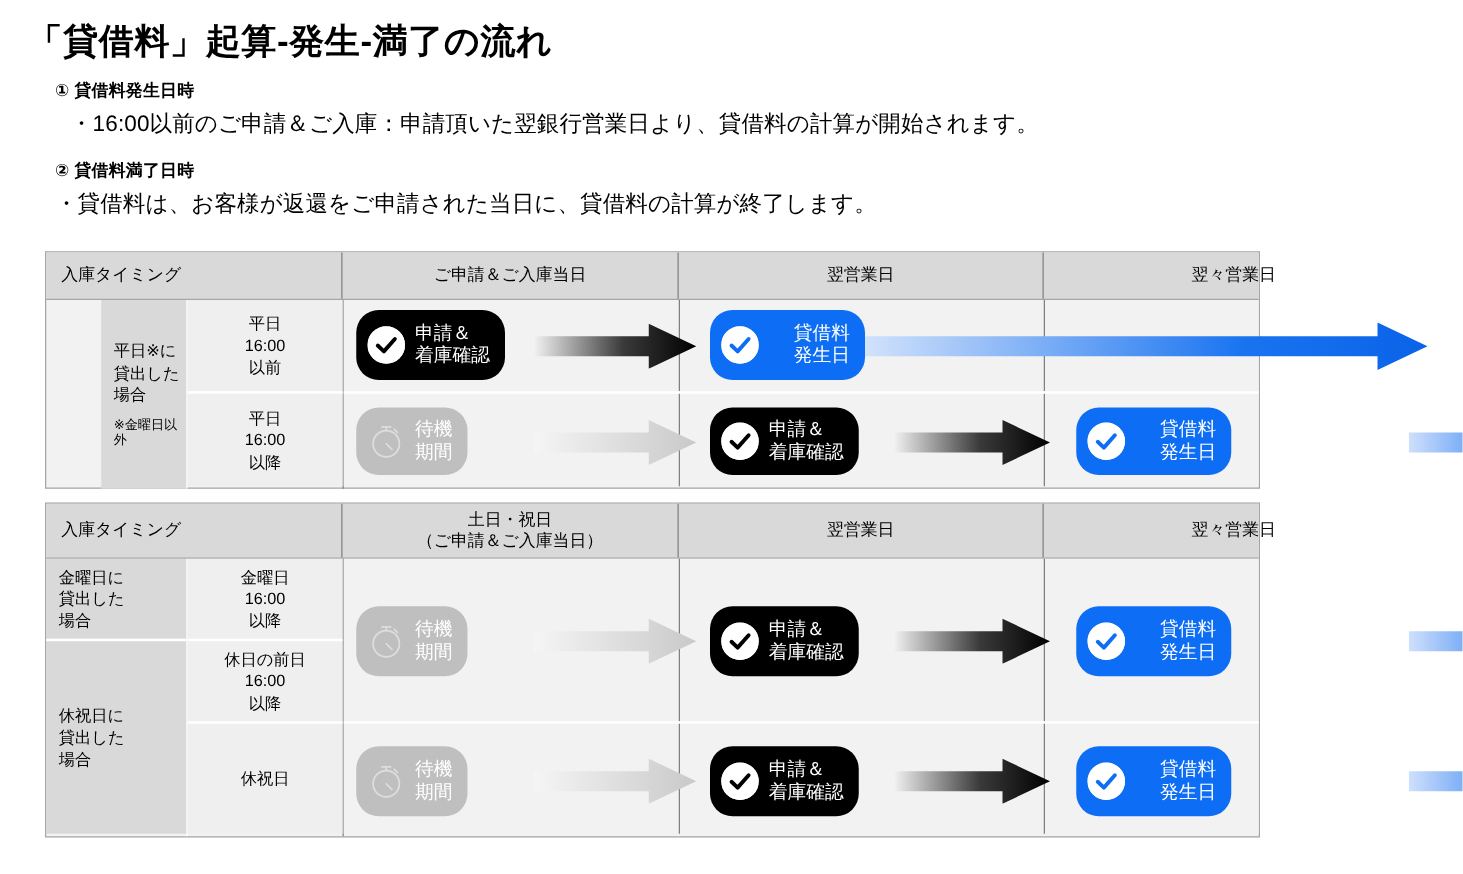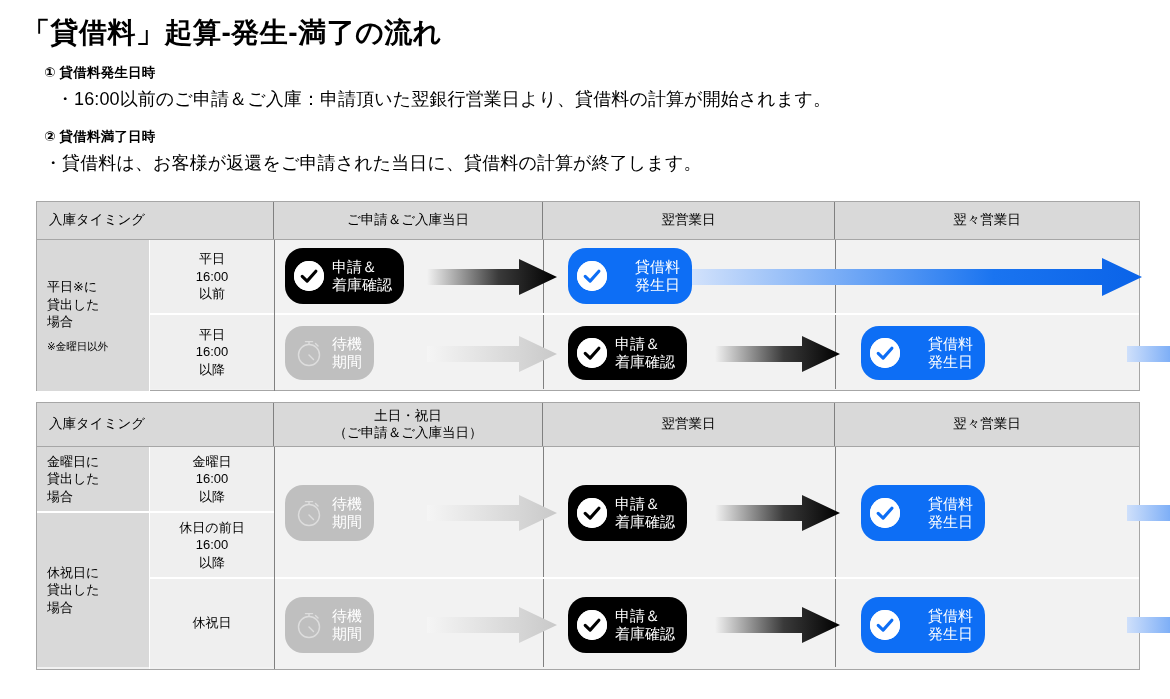--- a/index.html
+++ b/index.html
@@ -18,21 +18,21 @@
     white-space:nowrap;
   }
   .notes{position:absolute;left:44px;top:64px;width:1100px;}
   .note-head{font-size:13.5px;font-weight:bold;margin:0 0 5px 0;letter-spacing:.2px;}
   .note-head.second{margin-top:17px;}
   .note-line{font-size:18px;margin:0 0 3px 0;letter-spacing:.1px;white-space:nowrap;}
   .note-line.ind{margin-left:12px;}
 
   
   .table{
-    position:absolute;left:36px;width:1104px;
+    position:absolute;left:36px;width:972px;
     border:1px solid #a6a6a6;
     box-sizing:border-box;
     background:#f2f2f2;
   }
   #table-weekday{top:201px;height:190px;}
   #table-holiday{top:402px;height:268px;}
 
   .thead{
     display:flex;height:38px;background:#d9d9d9;
     border-bottom:1px solid #a6a6a6;box-sizing:border-box;
@@ -123,21 +123,21 @@
     <div class="th left c-label">入庫タイミング</div>
     <div class="th c-sub"></div>
     <div class="th th-sep c-day0">ご申請＆ご入庫当日</div>
     <div class="th th-sep c-day1">翌営業日</div>
     <div class="th th-sep c-day2">翌々営業日</div>
   </div>
 
   <div class="tbody" style="height:151px;">
 
     <div class="labelcol">
-      <div class="labelcell" style="height:151px;">
+      <div class="labelcell" style="height:151px;margin-left:44px;">
         <span>平日※に<br>貸出した<br>場合</span>
         <span class="note">※金曜日以外</span>
       </div>
     </div>
 
     <div class="subcol">
       <div class="subcell" style="height:73px;">平日<br>16:00<br>以前</div>
       <div class="subcell" style="height:76px;">平日<br>16:00<br>以降</div>
     </div>
 

